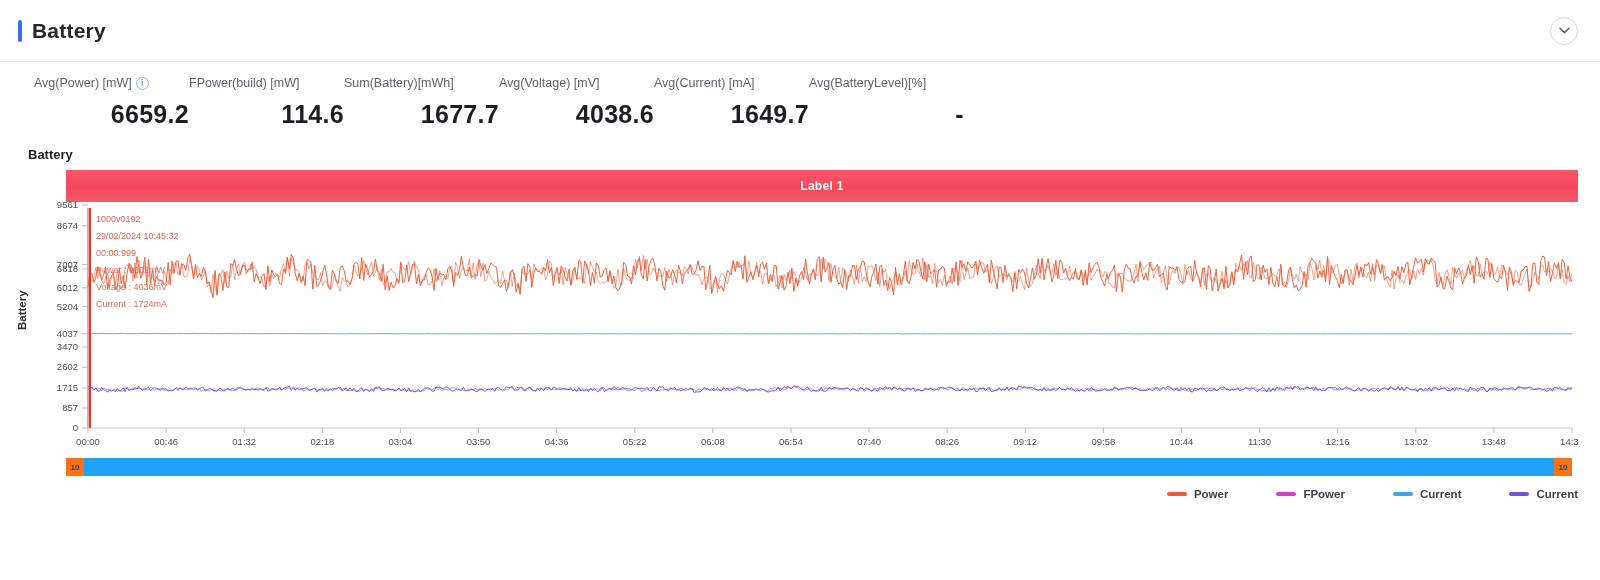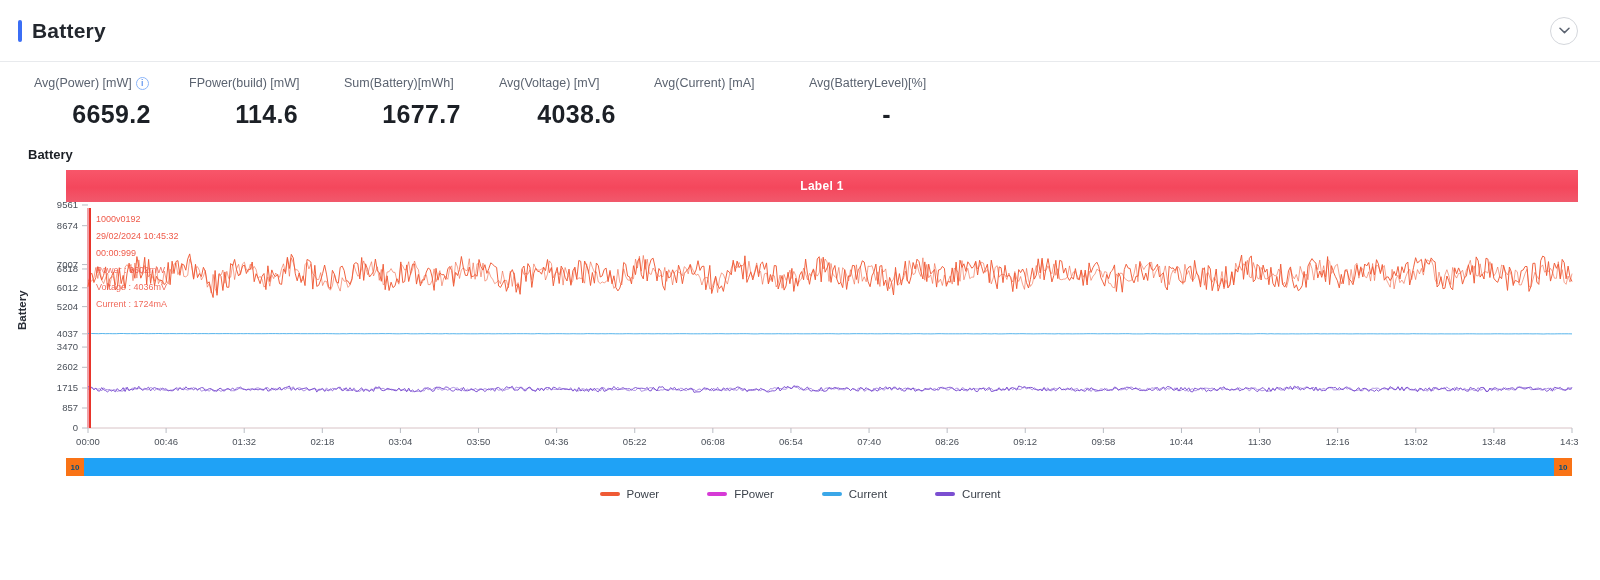--- a/index.html
+++ b/index.html
@@ -51,21 +51,21 @@
     white-space: nowrap; display:flex; align-items:center; justify-content:flex-start; gap:4px;
     filter: blur(.25px);
   }
   .info-icon {
     display:inline-flex; width:13px; height:13px; border-radius:50%;
     border:1px solid #8ab4f8; color:#6b9cf0; font-size:9px; line-height:11px;
     align-items:center; justify-content:center; cursor:pointer; font-weight:700;
   }
   .kpi-value {
     margin-top: 10px;
-    font-size: 25px; font-weight: 700; color:#1c2026; letter-spacing:.3px;
+    font-size: 25px; font-weight: 700; color:#1c2026; letter-spacing:.3px;text-align:right;
   }
 
   
   .chart-title {
     font-weight: 700; font-size: 13px; color:#1c2026;
     padding: 14px 0 6px 28px;
     filter: blur(.2px);
   }
   .chart-area {
     position: relative;
@@ -101,21 +101,21 @@
   }
   .range-handle {
     width: 18px; height: 18px; background:#f97316;
     display:flex; align-items:center; justify-content:center;
     font-size: 8px; color:#0a4e7a; font-weight:700; cursor: ew-resize;
   }
 
   
   .legend {
     position:absolute; bottom: 8px; left:0; right:0;
-    display:flex; align-items:center; justify-content:center; gap: 48px;
+    display:flex; align-items:center; justify-content:flex-end; gap: 48px; font-weight: bold;
   }
   .legend-item { display:flex; align-items:center; gap:7px; cursor:pointer; }
   .legend-swatch { width: 20px; height: 4px; border-radius:2px; }
   .legend-label { font-size: 11.5px; color:#3c424b; filter: blur(.35px); }
 </style>
 </head>
 <body>
 
 <div class="panel">
 
@@ -156,20 +156,21 @@
       <div class="kpi">
         <div class="kpi-label">
           <span>Avg(Voltage) [mV]</span>
         </div>
         <div class="kpi-value">4038.6</div>
       </div>
       <div class="kpi">
         <div class="kpi-label">
           <span>Avg(Current) [mA]</span>
         </div>
+        <div class="kpi-value">1649.7</div>
       </div>
       <div class="kpi">
         <div class="kpi-label">
           <span>Avg(BatteryLevel)[%]</span>
         </div>
         <div class="kpi-value">-</div>
       </div>
     </div>
 
   <div class="chart-title">Battery</div>

